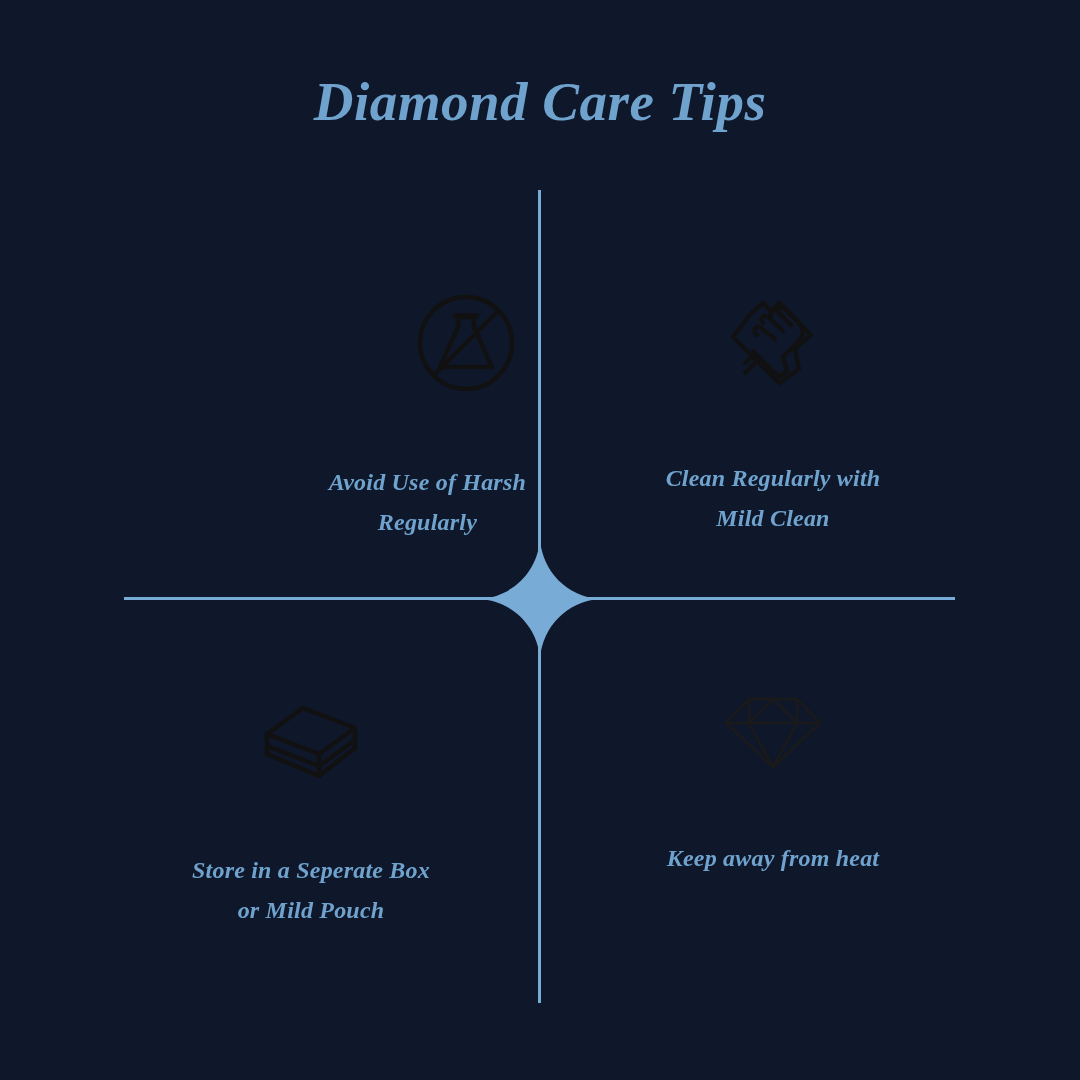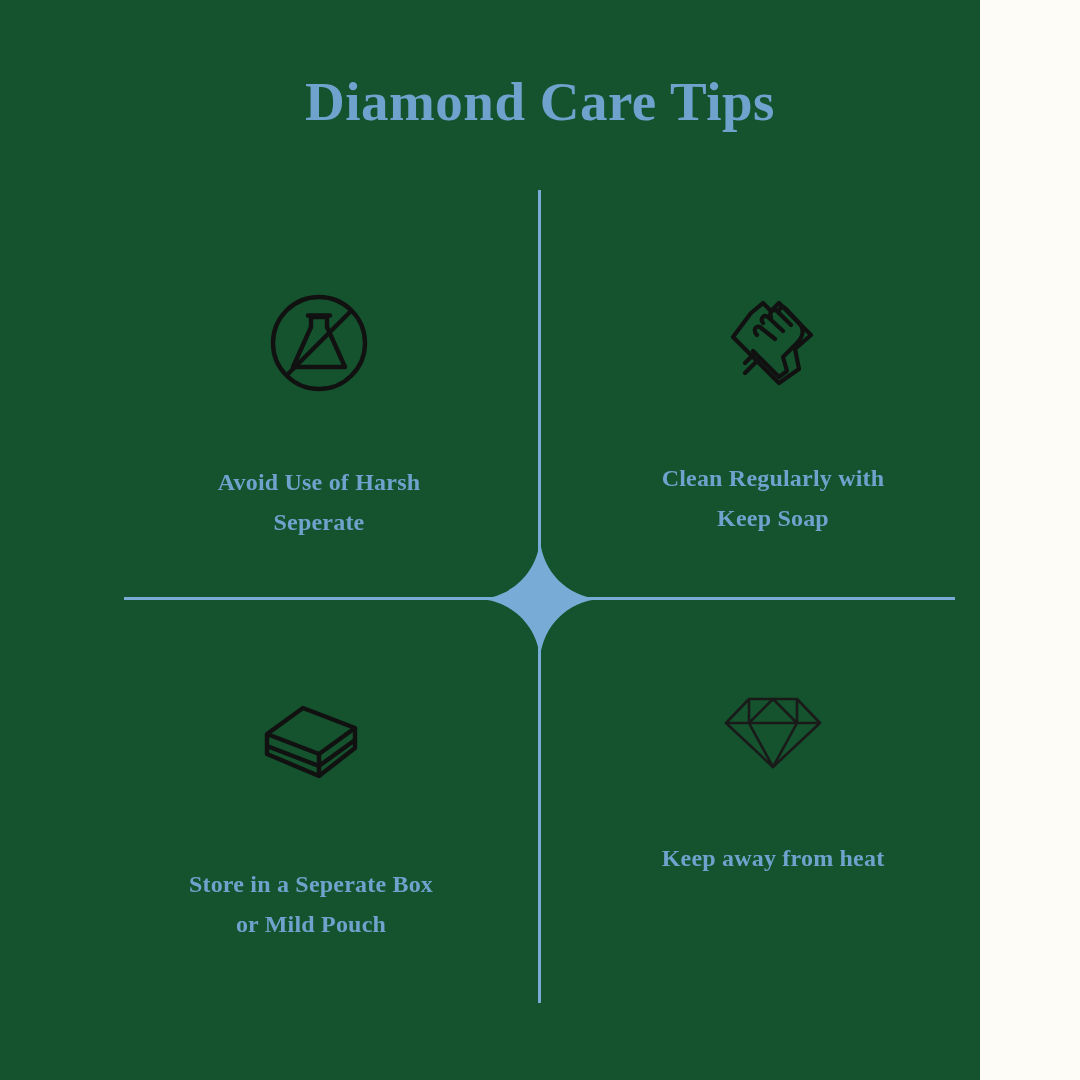--- a/index.html
+++ b/index.html
@@ -9,23 +9,24 @@
   body {
     width: 1080px;
     height: 1080px;
     background: #fdfcf7;
     font-family: "Liberation Serif", "DejaVu Serif", serif;
     overflow: hidden;
   }
 
   #infographic {
     position: relative;
-    width: 980px;
+    width: 1080px;
     height: 1080px;
-    background: #14532d;
+    background: #0f172a;
+    font-style: italic;
   }
 
   
   .title {
     position: absolute;
     top: 72px;
     left: 0;
     width: 1080px;
     text-align: center;
     font-size: 55px;
@@ -65,21 +66,21 @@
   .sparkle svg { display: block; }
 
   
   .quadrant {
     position: absolute;
     width: 430px;
     display: flex;
     flex-direction: column;
     align-items: center;
   }
-  #quadrant-top-left    { left: 104px;  top: 288px; }
+  #quadrant-top-left    { left: 96px;  top: 288px; align-items: flex-end; }
   #quadrant-top-right   { left: 558px; top: 288px; }
   #quadrant-bottom-left { left: 96px;  top: 690px; }
   #quadrant-bottom-right{ left: 558px; top: 672px; }
 
   .icon-box {
     width: 120px;
     height: 110px;
     display: flex;
     align-items: center;
     justify-content: center;
@@ -90,21 +91,21 @@
     margin-top: 64px;
     text-align: center;
     font-size: 24px;
     font-weight: bold;
     color: #6fa3ce;
     line-height: 1.68;
     letter-spacing: 0.2px;
     font-family: "Liberation Serif", "DejaVu Serif", serif;
   }
   #quadrant-top-right .tip-label   { margin-top: 60px; }
-  #quadrant-bottom-left .tip-label { margin-top: 64px; }
+  #quadrant-bottom-left .tip-label { margin-top: 50px; }
   #quadrant-bottom-right .tip-label{ margin-top: 56px; }
 </style>
 </head>
 <body>
 
 <div id="infographic">
 
   <div class="title">Diamond Care Tips</div>
 
   <div class="divider-vertical"></div>
@@ -121,39 +122,39 @@
       <svg width="106" height="106" viewBox="0 0 106 106" aria-hidden="true">
         <circle cx="53" cy="53" r="46" fill="none" stroke="#111111" stroke-width="4.4"></circle>
         <path d="M45 37 L45 27 L61 27 L61 37" fill="none" stroke="#111111" stroke-width="4.4" stroke-linecap="round" stroke-linejoin="round"></path>
         <path d="M42 25.5 L64 25.5" fill="none" stroke="#111111" stroke-width="4.4" stroke-linecap="round"></path>
         <path d="M45 37 L27 77 L79 77 L61 37" fill="none" stroke="#111111" stroke-width="4.4" stroke-linejoin="round" stroke-linecap="round"></path>
         <path d="M21 85 L85 21" fill="none" stroke="#111111" stroke-width="4.4" stroke-linecap="round"></path>
       </svg>
     </div>
     <div class="tip-label">
       <div>Avoid Use of Harsh</div>
-      <div>Seperate</div>
+      <div>Regularly</div>
     </div>
   </div>
 
   <div class="quadrant" id="quadrant-top-right">
     <div class="icon-box">
       <svg width="104" height="104" viewBox="0 0 104 104" aria-hidden="true">
         <path d="M30 22 L42 12 L50 20 L58 12 L90 44 L74 58 L78 78 L58 92 L12 46 Z" fill="none" stroke="#111111" stroke-width="4.2" stroke-linejoin="round" stroke-linecap="round"></path>
         <path d="M36 44 C32 40 34 34 39 36 L54 48" fill="none" stroke="#111111" stroke-width="4.2" stroke-linejoin="round" stroke-linecap="round"></path>
         <path d="M42 32 C39 28 42 23 47 26 L62 40" fill="none" stroke="#111111" stroke-width="4.2" stroke-linejoin="round" stroke-linecap="round"></path>
         <path d="M50 26 C48 22 51 17 56 20 L70 34" fill="none" stroke="#111111" stroke-width="4.2" stroke-linejoin="round" stroke-linecap="round"></path>
         <path d="M58 22 C57 18 61 14 65 18 L78 32 C84 38 82 46 76 52 L62 66 L66 80 L58 86 L32 60" fill="none" stroke="#111111" stroke-width="4.2" stroke-linejoin="round" stroke-linecap="round"></path>
         <path d="M24 72 L34 62" fill="none" stroke="#111111" stroke-width="4.2" stroke-linecap="round"></path>
         <path d="M24 82 L38 68" fill="none" stroke="#111111" stroke-width="4.2" stroke-linecap="round"></path>
       </svg>
     </div>
     <div class="tip-label">
       <div>Clean Regularly with</div>
-      <div>Keep Soap</div>
+      <div>Mild Clean</div>
     </div>
   </div>
 
   <div class="quadrant" id="quadrant-bottom-left">
     <div class="icon-box">
       <svg width="104" height="86" viewBox="0 0 104 86" aria-hidden="true">
         <path d="M8 32 L44 6 L96 26 L60 52 Z" fill="none" stroke="#111111" stroke-width="4.4" stroke-linejoin="round"></path>
         <path d="M8 32 L8 52 L60 74 L60 52" fill="none" stroke="#111111" stroke-width="4.4" stroke-linejoin="round"></path>
         <path d="M96 26 L96 46 L60 74" fill="none" stroke="#111111" stroke-width="4.4" stroke-linejoin="round"></path>
         <path d="M8 44 L60 64 L96 38" fill="none" stroke="#111111" stroke-width="4.4" stroke-linejoin="round"></path>

